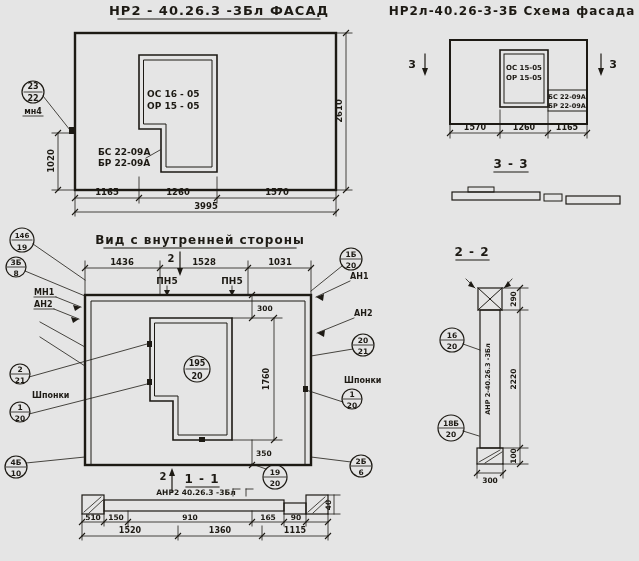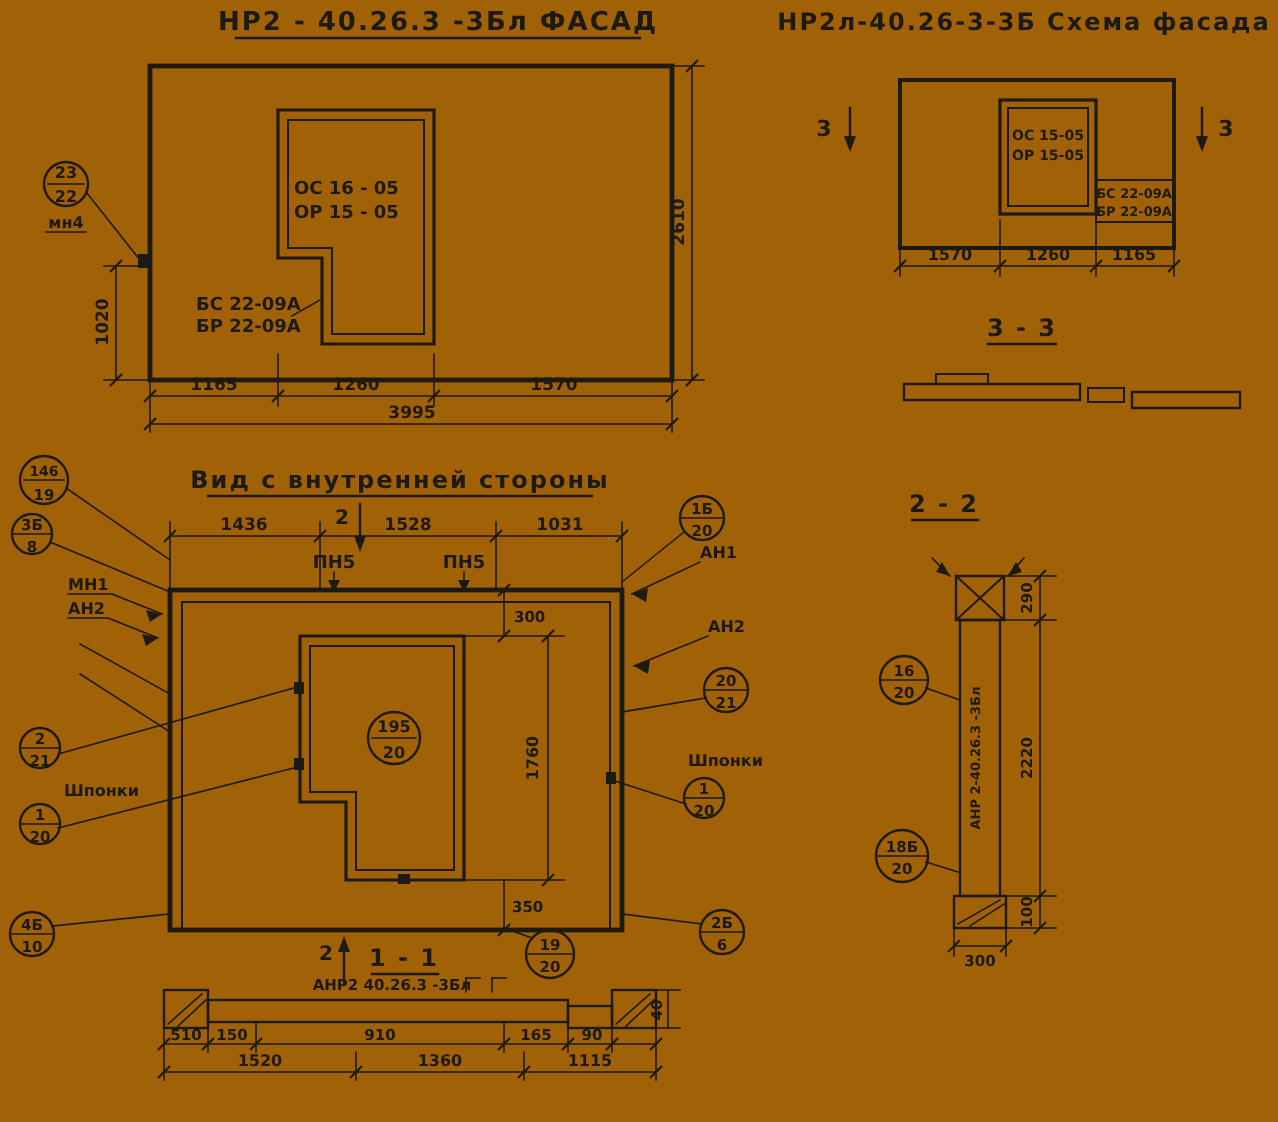--- a/index.html
+++ b/index.html
@@ -1,18 +1,18 @@
 <!DOCTYPE html>
 <html><head>
 <meta charset="utf-8">
 <style>
   html,body{margin:0;padding:0;}
   .stage{
     position:relative;width:639px;height:561px;
-    background:#a16207;overflow:hidden;
+    background:#e5e5e5;overflow:hidden;
     font-family:"DejaVu Sans",sans-serif;
   }
   svg{position:absolute;left:0;top:0;}
   .ln{stroke:#1d1a14;fill:none;stroke-linecap:square;}
   .w24{stroke-width:2.4;}
   .w2{stroke-width:2;}
   .w16{stroke-width:1.6;}
   .w12{stroke-width:1.2;}
   .w1{stroke-width:1;}
   .thin{stroke-width:.8;}

